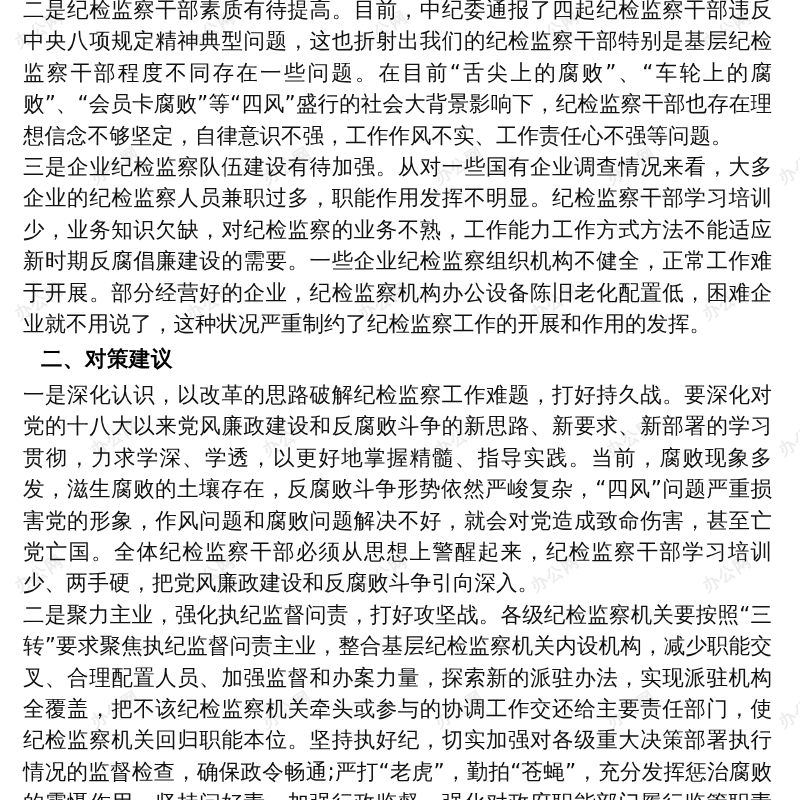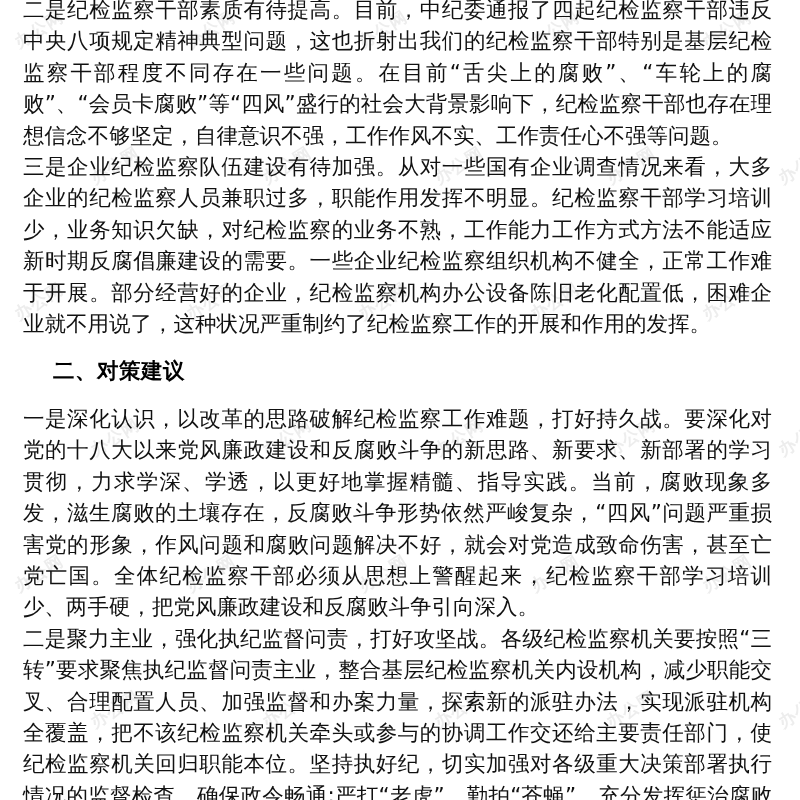--- a/index.html
+++ b/index.html
@@ -65,21 +65,21 @@
     word-break: break-all;
     font-family: "DejaVu Sans", "Liberation Sans", sans-serif;
   }
 
   
   .para.clipped-top {
     margin-top: -6px;
   }
 
   .heading {
-    margin: 16px;
+    margin: 4px;
     font-size: 21.5px;
     line-height: 31.4px;
     font-weight: 700;
     color: #000000;
     text-indent: 14px;
     letter-spacing: 0.5px;
     font-family: "DejaVu Sans", "Liberation Sans", sans-serif;
   }
 </style>
 </head>

